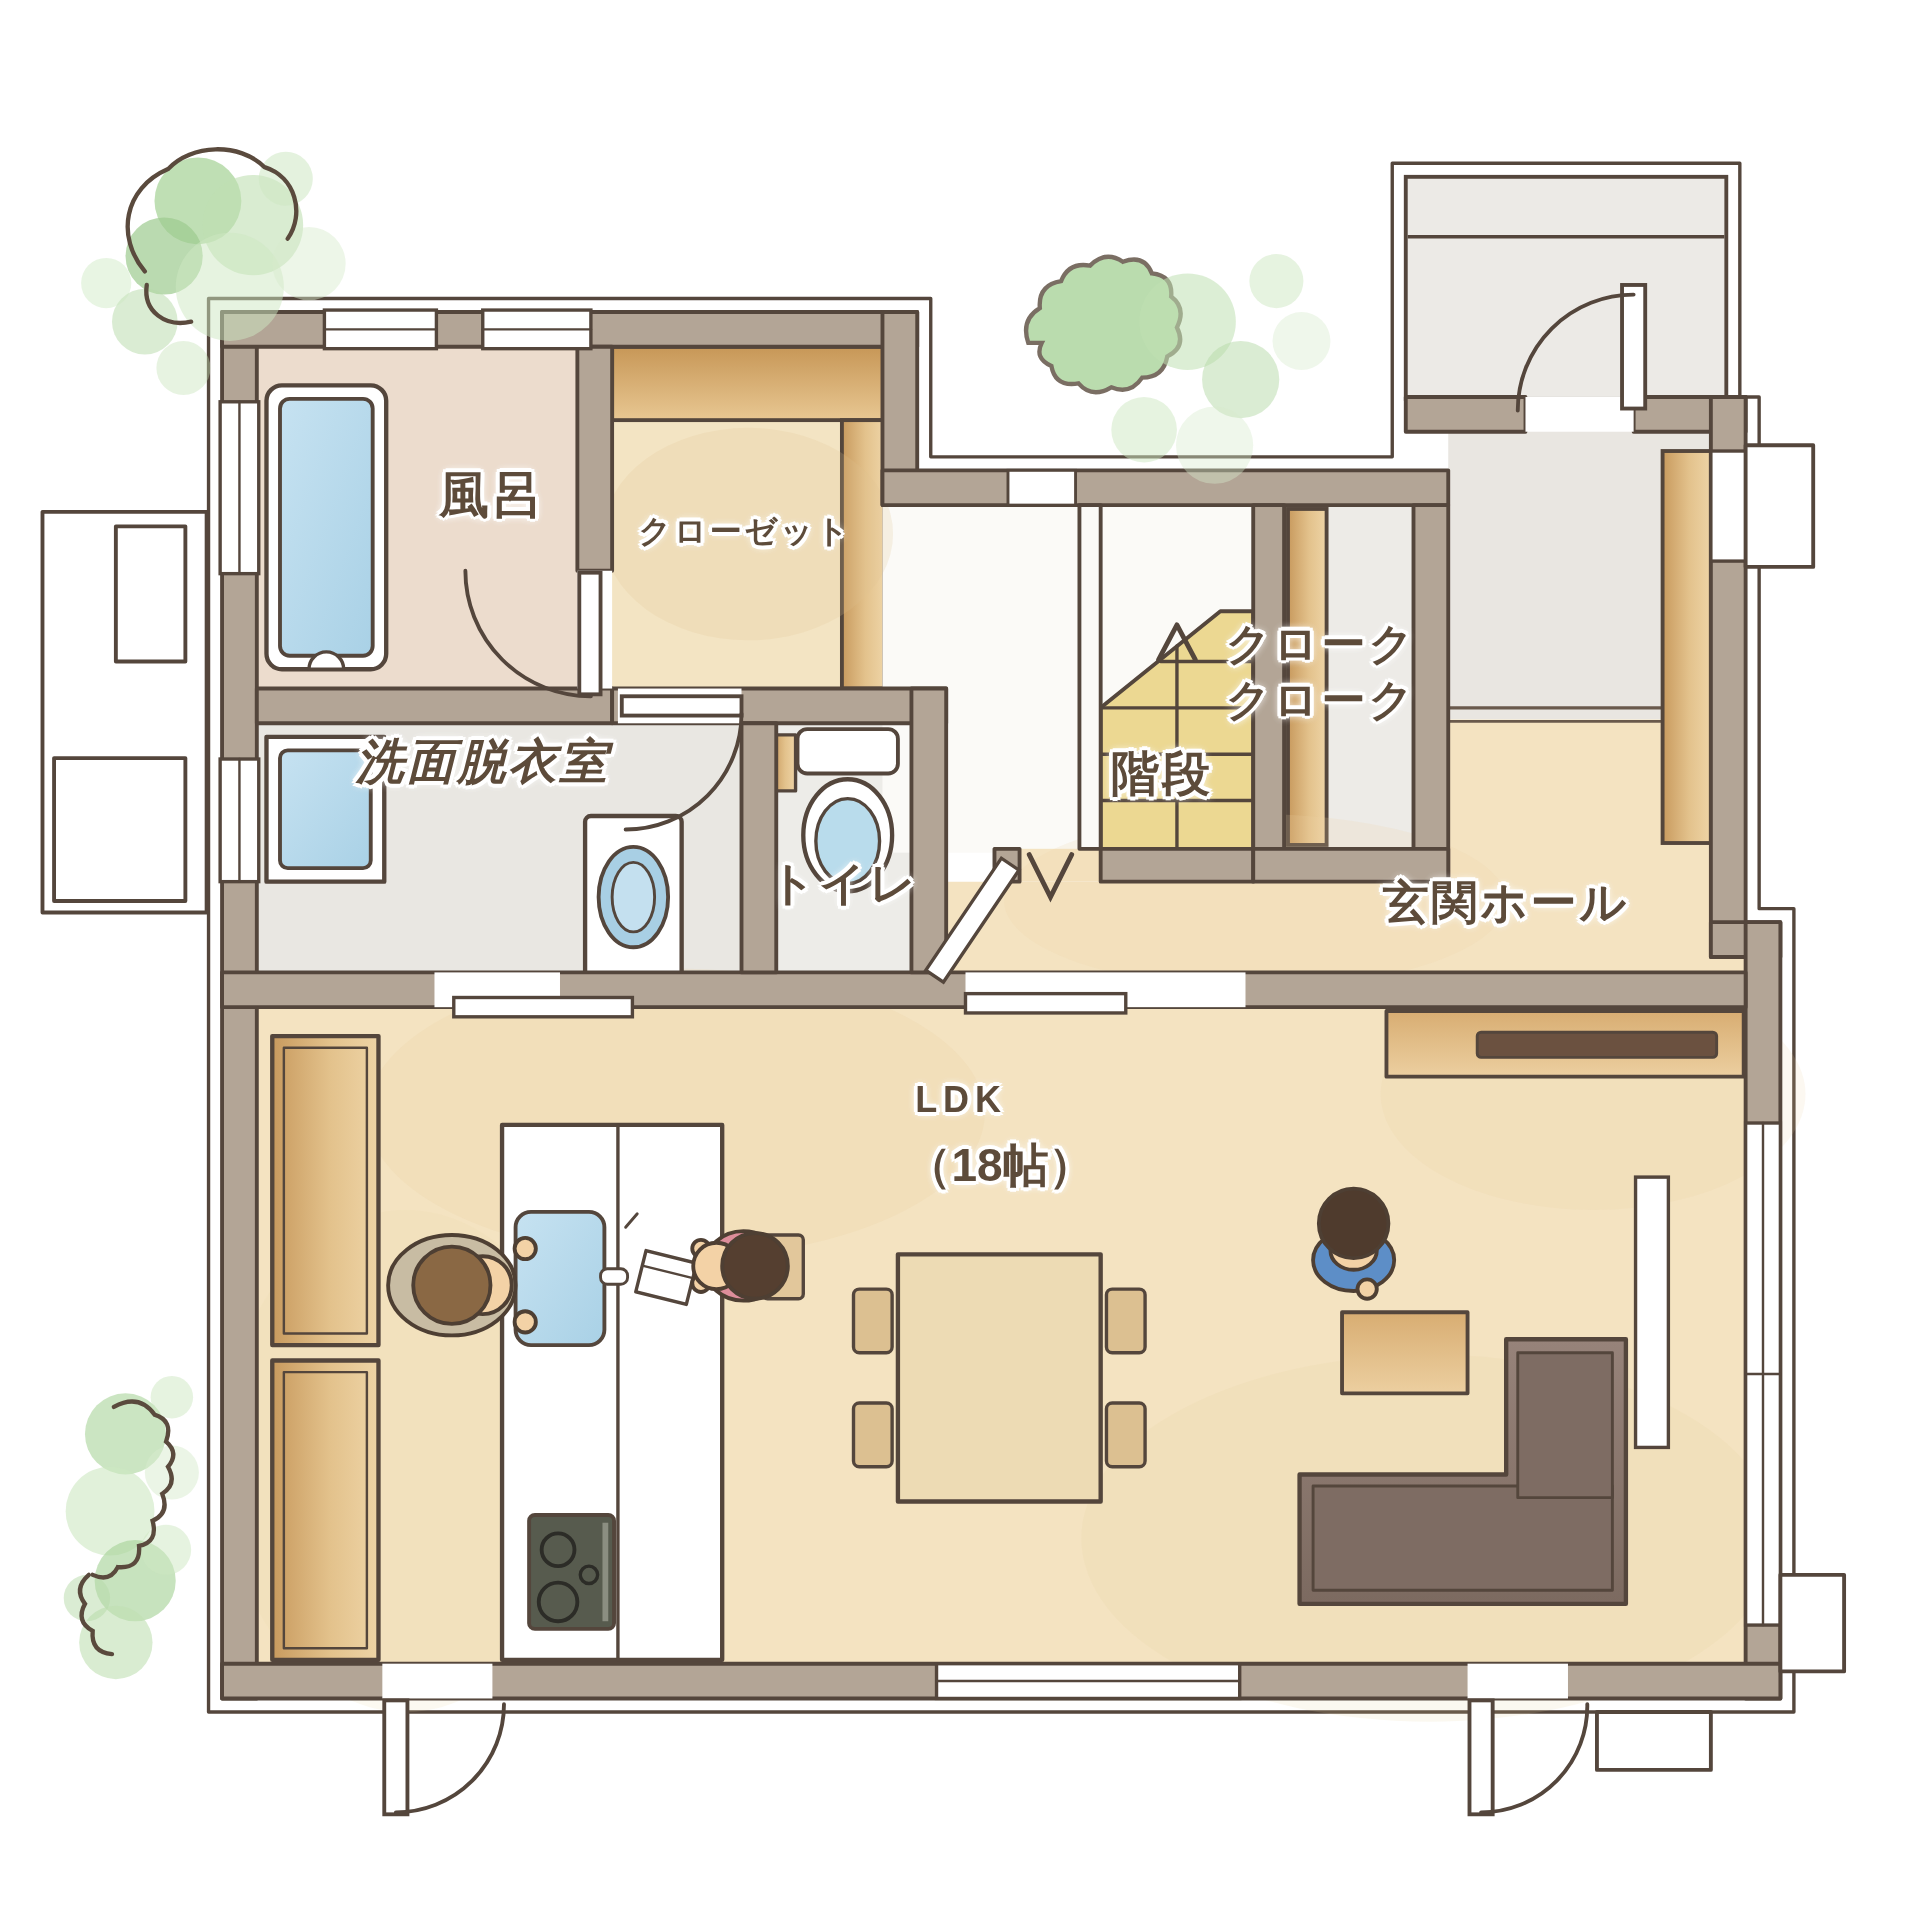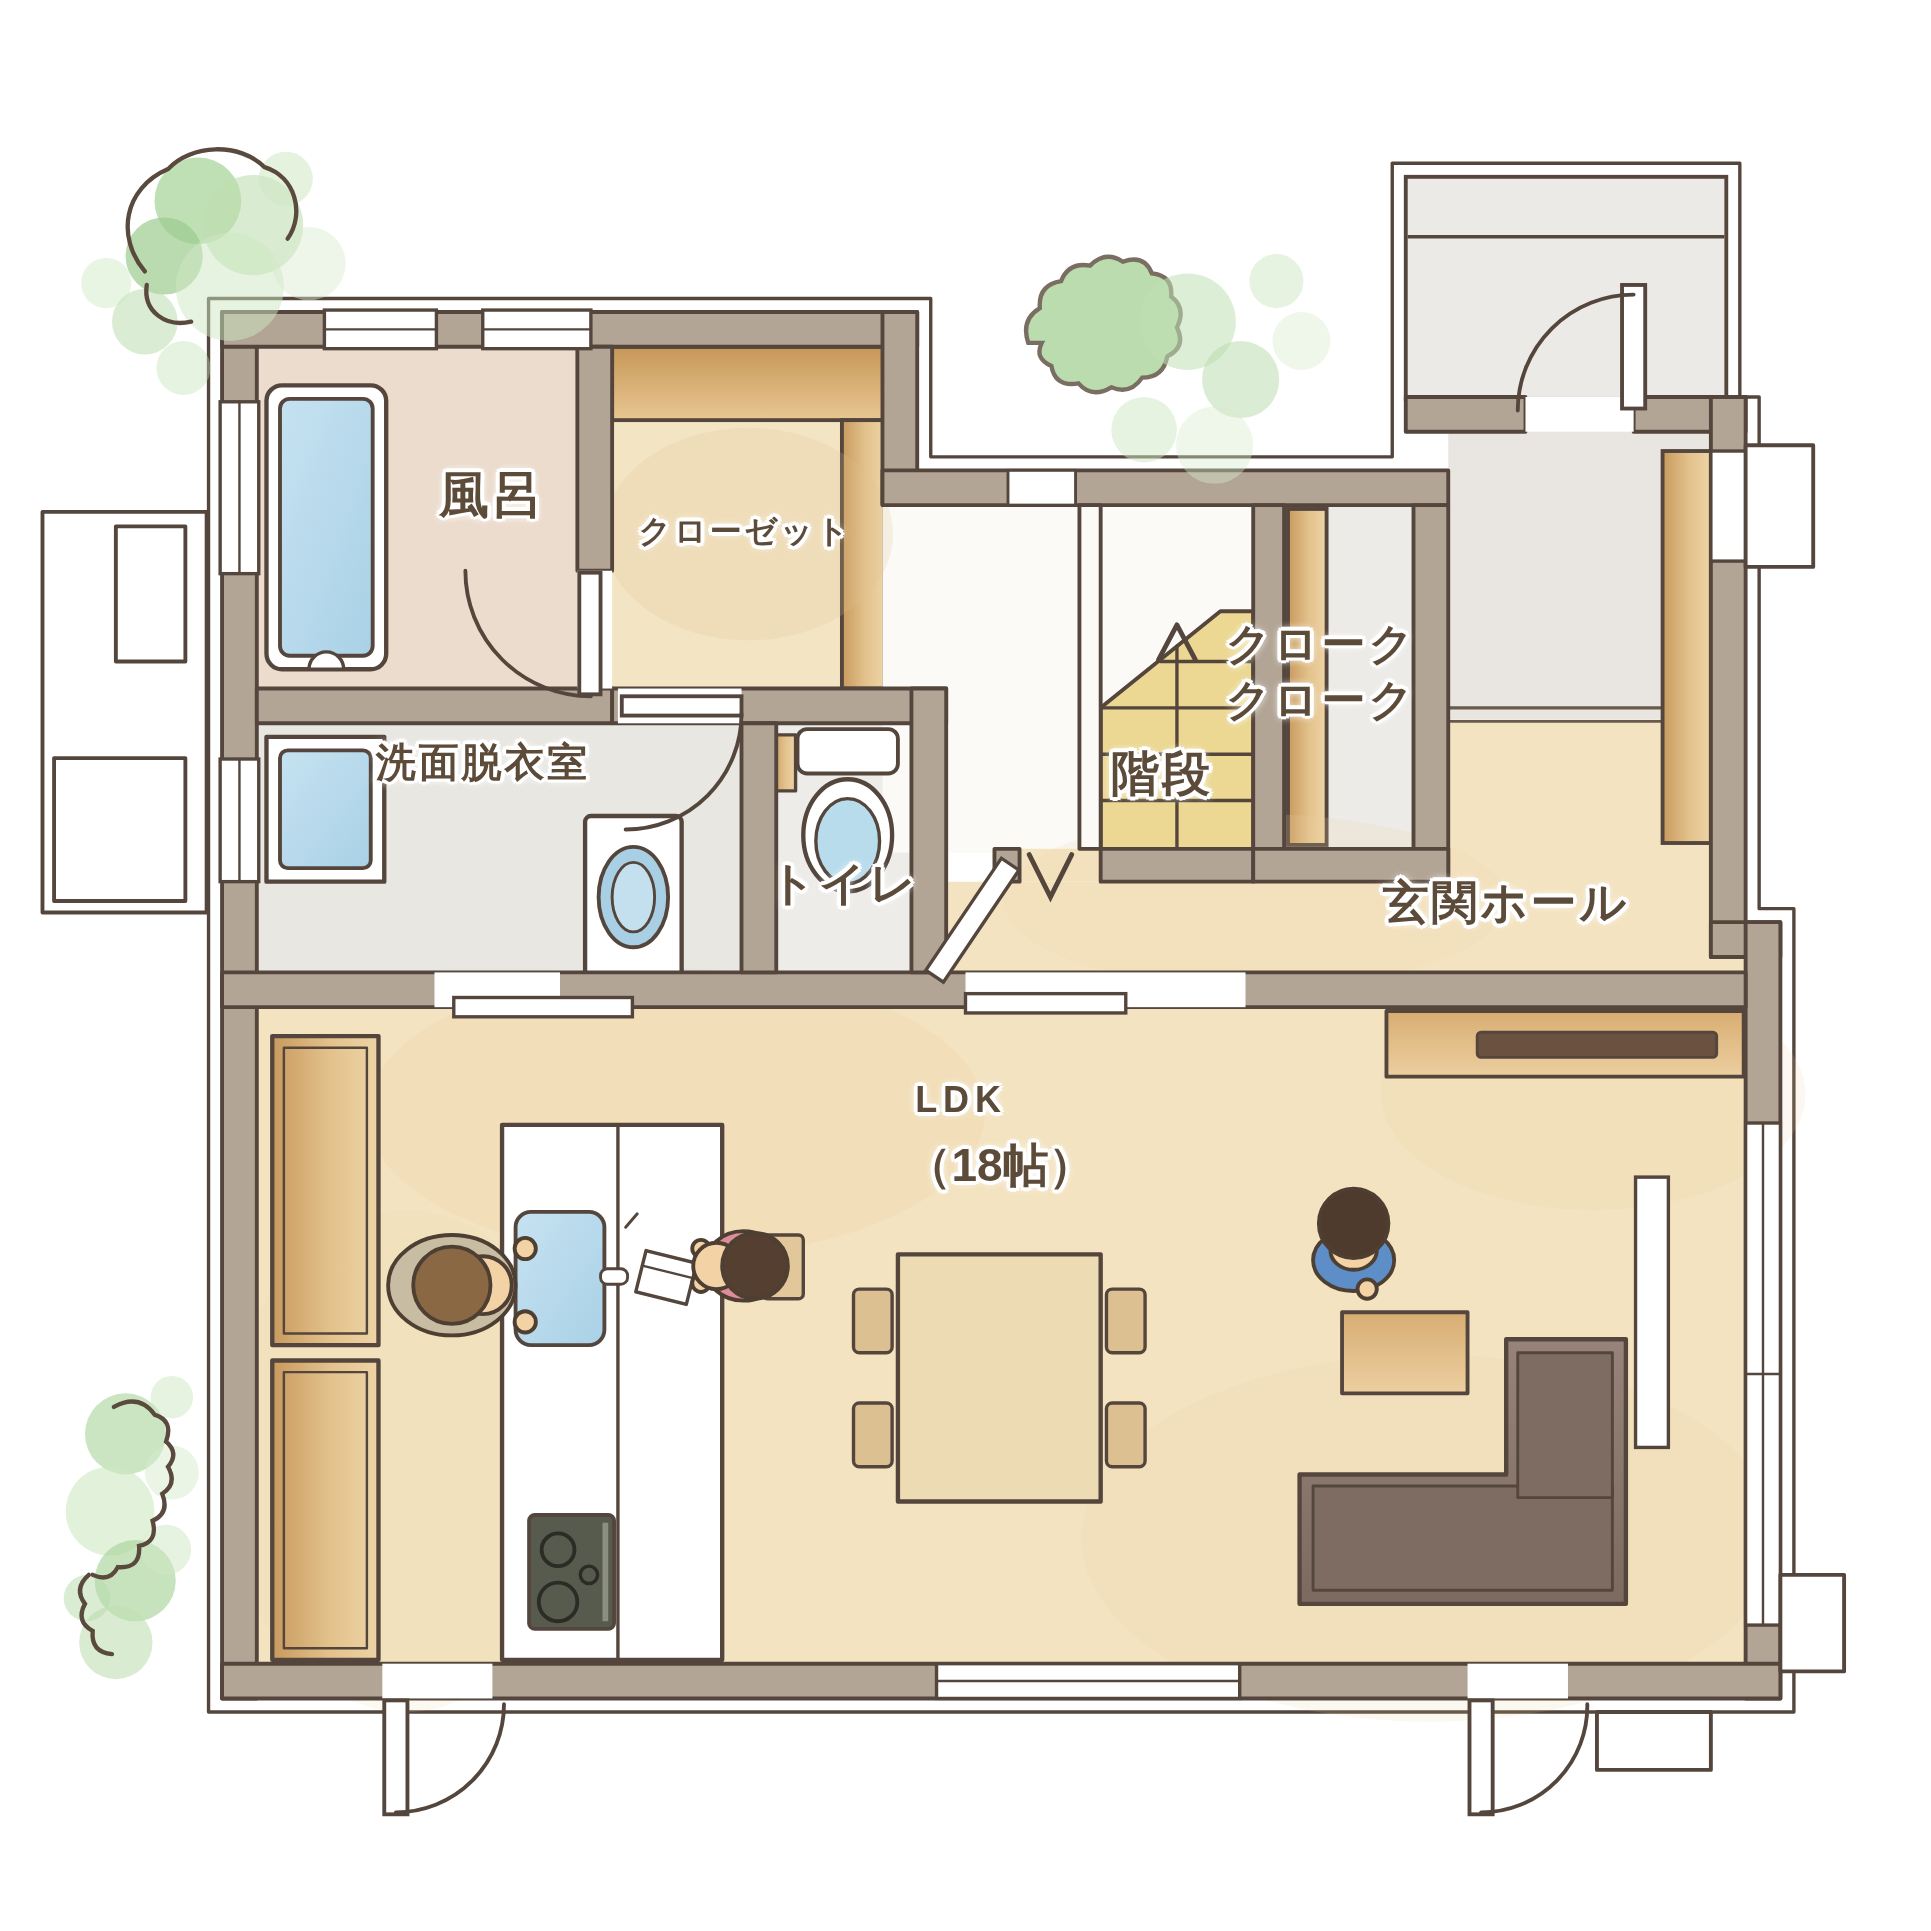--- a/index.html
+++ b/index.html
@@ -6,21 +6,21 @@
   .stage{position:relative;width:1876px;height:1931px;background:#ffffff;overflow:hidden;
          font-family:"Liberation Sans",sans-serif;margin-top:32px;}
   .stage svg{position:absolute;left:0;top:0;}
   .lbl{position:absolute;transform:translate(-50%,-50%);font-weight:bold;color:#5d4b3a;
        white-space:nowrap;letter-spacing:2.9px;
        text-shadow:0 0 9.7px #fff,0 0 9.7px #fff,-3.9px 0 0 #fff,3.9px 0 0 #fff,0 -3.9px 0 #fff,0 3.9px 0 #fff,
                    -2.9px -2.9px 0 #fff,2.9px -2.9px 0 #fff,-2.9px 2.9px 0 #fff,2.9px 2.9px 0 #fff;}
   .lbl-bath{left:492px;top:463px;font-size:50px;}
   .lbl-wic1{left:745px;top:436px;font-size:48px;}
   .lbl-wic2{left:745px;top:500px;font-size:32px;}
-  .lbl-wash{left:483px;top:730px;font-size:40px;}
+  .lbl-wash{left:483px;top:730px;font-size:48px;font-style:italic;}
   .lbl-toilet{left:844px;top:852px;font-size:46px;}
   .lbl-stairs{left:1162px;top:742px;font-size:48px;}
   .lbl-shoes1{left:1321px;top:612px;font-size:44px;}
   .lbl-shoes2{left:1321px;top:668px;font-size:44px;}
   .lbl-hall{left:1506px;top:871px;font-size:46px;}
   .lbl-ldk{left:961px;top:1068px;font-size:36px;letter-spacing:5.8px;}
   .lbl-ldksize{left:1000px;top:1134px;font-size:46px;letter-spacing:0px;}
 </style>
 </head>
 <body>

